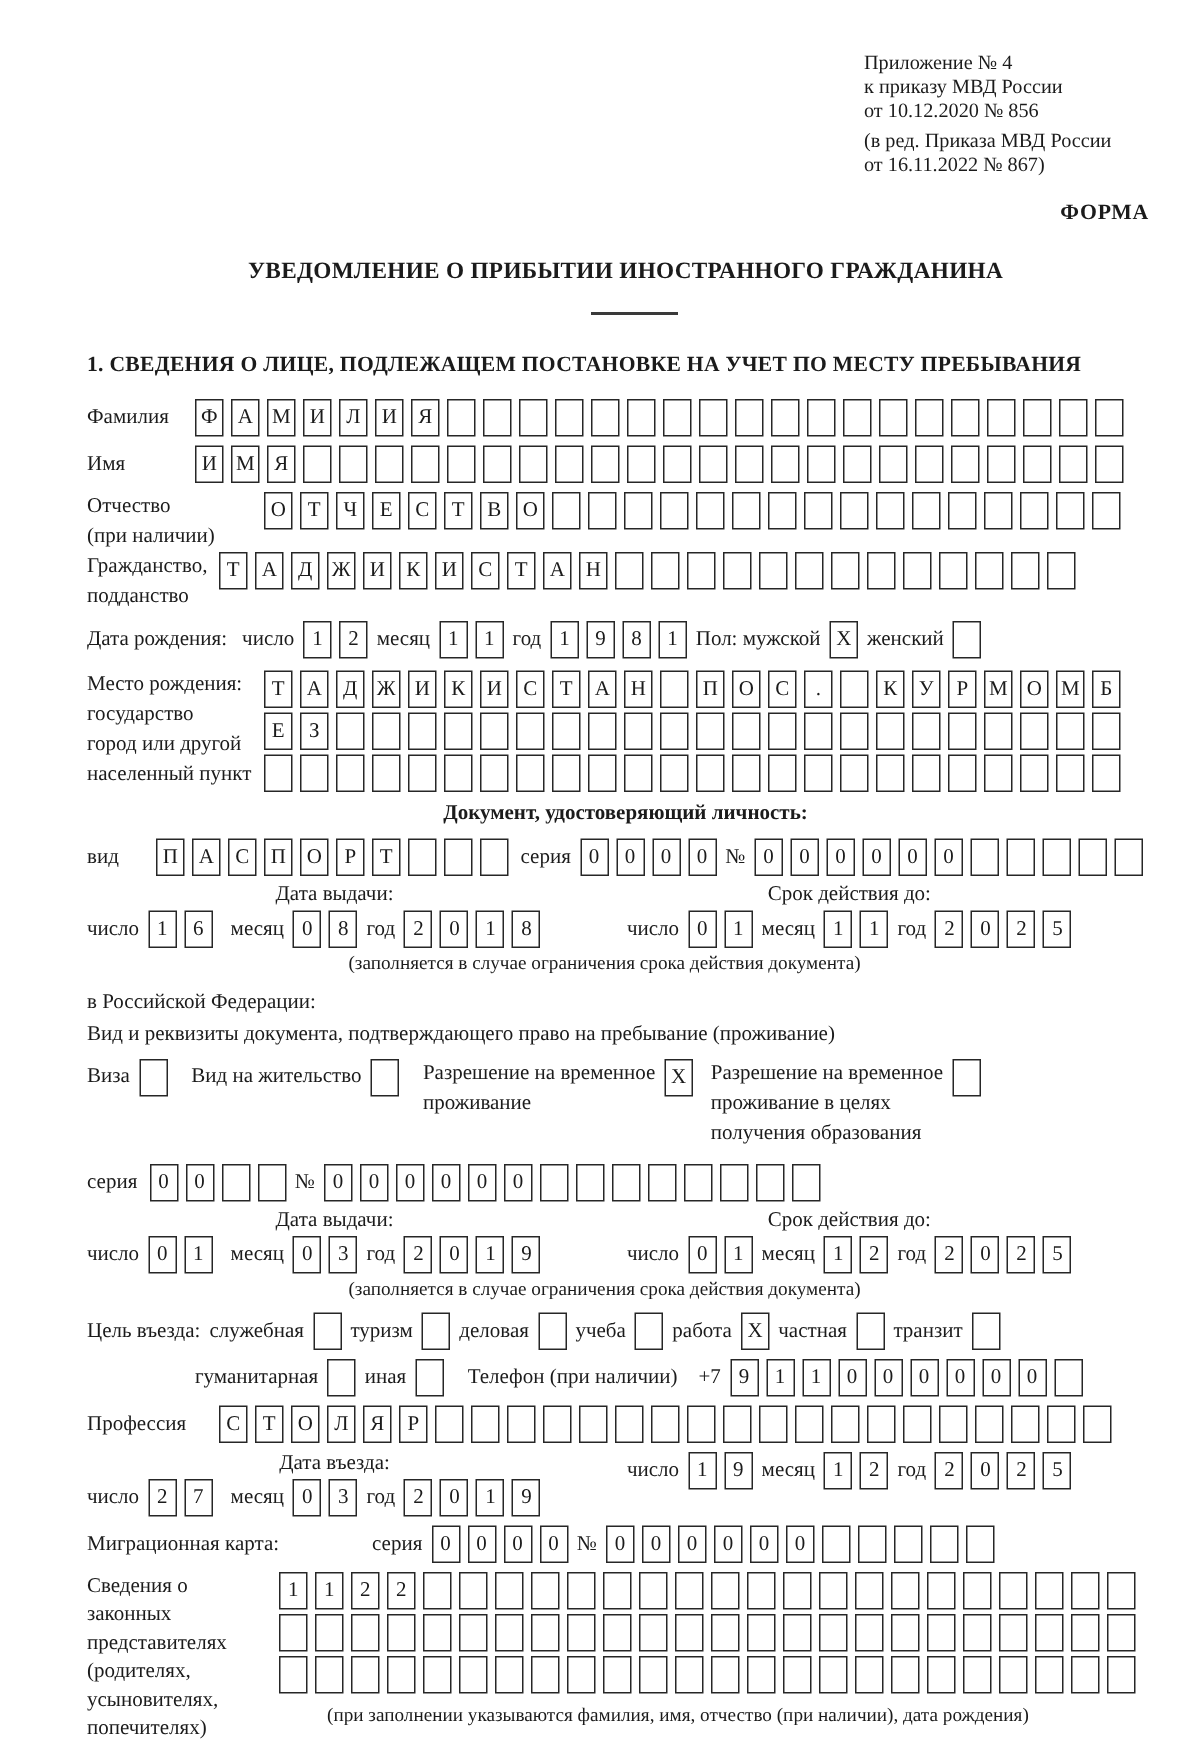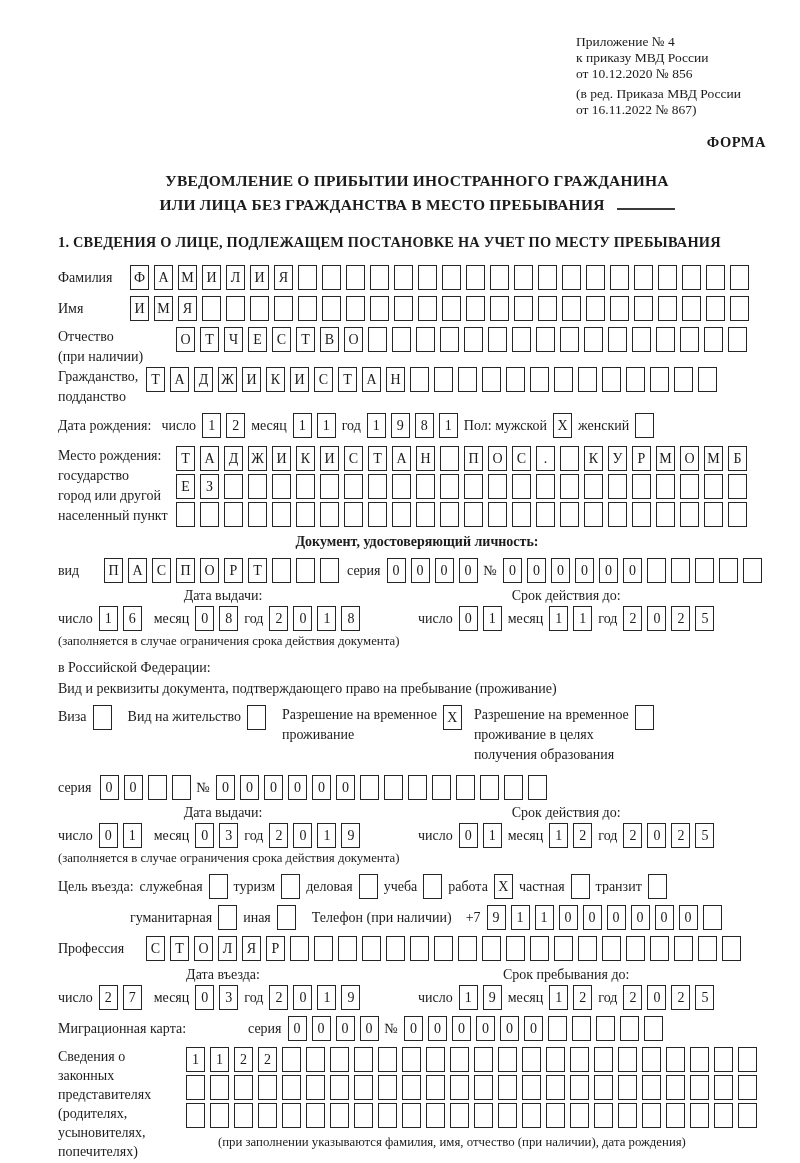--- a/index.html
+++ b/index.html
@@ -39,21 +39,21 @@
 
   .doc-heading{text-align:center;font-weight:bold;margin-top:4px;font-size:14px;}
 
   
   .datepair{display:flex;margin-top:5px;white-space:nowrap;}
   .dp{flex:0 0 auto;}
   .dp-left{width:330px;}
   .dp-right{margin-left:30px;}
   .dp-label{text-align:center;margin-bottom:2px;line-height:16px;}
   .dp-row{display:flex;align-items:center;}
-  .note-right{text-align:left;font-size:12.8px;margin:2px 28px 0 0;line-height:16px;}
+  .note-right{text-align:center;font-size:12.8px;margin:2px 28px 0 0;line-height:16px;}
 
   .para{margin-top:8px;line-height:21px;}
 
   
   .permits{display:flex;align-items:flex-start;margin-top:6px;white-space:nowrap;}
   .plbl{margin-top:4px;flex:0 0 auto;text-align:right;}
   .cb{margin-left:6px;flex:0 0 auto;}
   .center-lines{text-align:left;line-height:20px;flex:0 0 auto;}
 
   .footnote{font-size:12.8px;line-height:17px;margin-top:6px;}
@@ -69,21 +69,21 @@
     <div>от 10.12.2020 № 856</div>
     <div class="grp2">
       <div>(в ред. Приказа МВД России</div>
       <div>от 16.11.2022 № 867)</div>
     </div>
   </div>
   <div class="forma">ФОРМА</div>
 
   <div class="title">
     <div>УВЕДОМЛЕНИЕ О ПРИБЫТИИ ИНОСТРАННОГО ГРАЖДАНИНА</div>
-    <div><span>ИЛИ ЛИЦА БЕЗ ГРАЖДАНСТВА В МЕСТО ПРЕБЫВАНИЯ</span><span class="blank"></span></div>
+    <div><span class="blank"></span></div>
   </div>
 
   <div class="section-heading">1. СВЕДЕНИЯ О ЛИЦЕ, ПОДЛЕЖАЩЕМ ПОСТАНОВКЕ НА УЧЕТ ПО МЕСТУ ПРЕБЫВАНИЯ</div>
 
   <div class="row" style="margin-top:14px;">
     <span class="lbl w72">Фамилия</span>
     <span class="boxrow">
         <span class="cell">Ф</span>
         <span class="cell">А</span>
         <span class="cell">М</span>
@@ -628,21 +628,20 @@
         <span class="dlbl">год</span>
         <span class="boxrow">
             <span class="cell">2</span>
             <span class="cell">0</span>
             <span class="cell">1</span>
             <span class="cell">9</span>
           </span>
       </div>
     </div>
     <div class="dp dp-right">
-      <div class="dp-label">Срок пребывания до:</div>
       <div class="dp-row">
         <span class="dlbl0">число</span>
         <span class="boxrow">
             <span class="cell">1</span>
             <span class="cell">9</span>
           </span>
         <span class="dlbl">месяц</span>
         <span class="boxrow">
             <span class="cell">1</span>
             <span class="cell">2</span>

